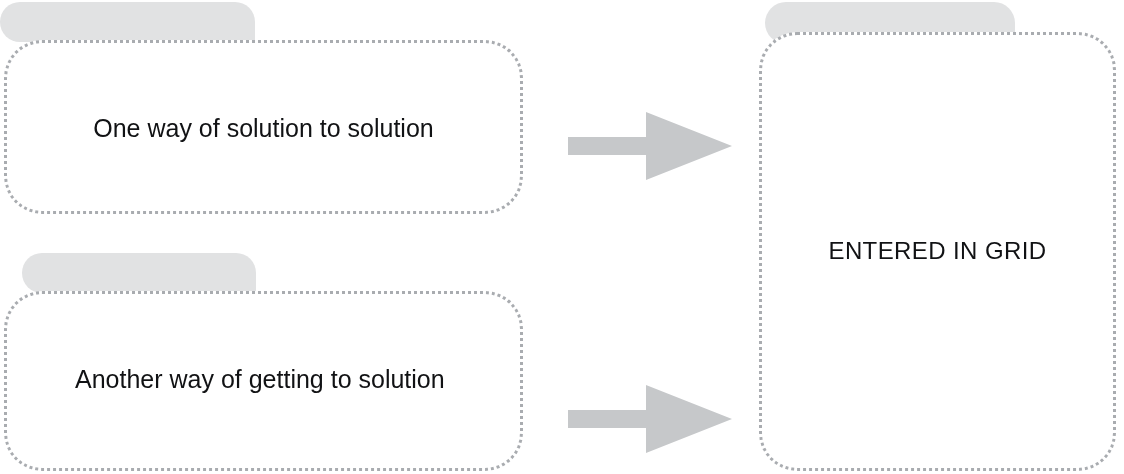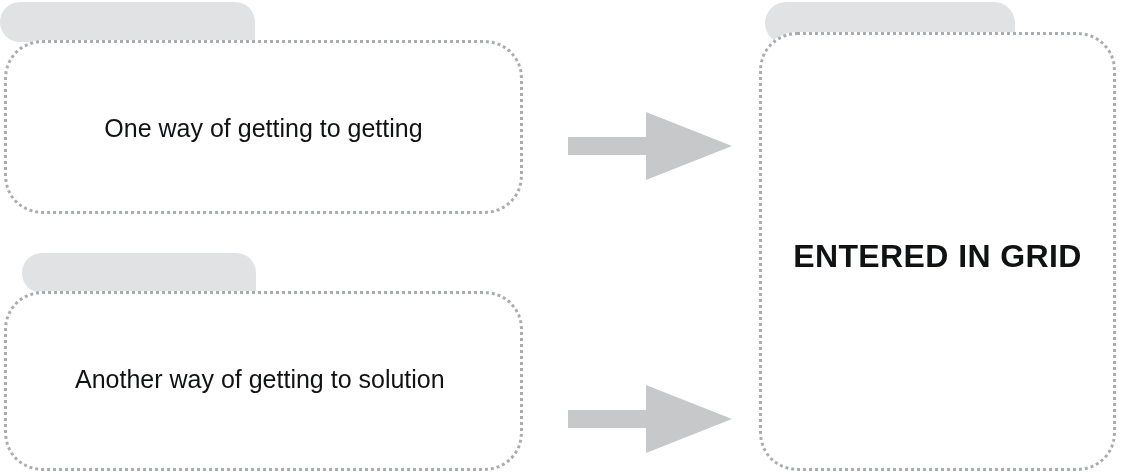--- a/index.html
+++ b/index.html
@@ -60,42 +60,41 @@
 
   .box-text {
     position: absolute;
     color: #111214;
     font-size: 25px;
     line-height: 1.2;
     white-space: nowrap;
     z-index: 3;
   }
   .box-text.solution-text {
-    font-size: 32px;
+    font-size: 24px;
     letter-spacing: 0.4px;
-    font-weight: bold;
   }
 
   
   .arrow {
     position: absolute;
     z-index: 2;
   }
   .arrow svg { display: block; }
 </style>
 </head>
 <body>
 
 <div class="canvas">
 
   <div class="node">
     <div class="tab" style="left:0px; top:2px; width:255px; height:40px;"></div>
     <div class="tab-label" style="left:44px; top:11px;">DEFINITION</div>
     <div class="box" style="left:4px; top:40px; width:519px; height:174px;"></div>
-    <div class="box-text" style="left:4px; top:113px; width:519px; text-align:center;">One way of getting to getting</div>
+    <div class="box-text" style="left:4px; top:113px; width:519px; text-align:center;">One way of solution to solution</div>
   </div>
 
   <div class="node">
     <div class="tab" style="left:22px; top:253px; width:234px; height:40px;"></div>
     <div class="tab-label" style="left:44px; top:261px;">WORDPLAY</div>
     <div class="box" style="left:4px; top:291px; width:519px; height:180px;"></div>
     <div class="box-text" style="left:42px; top:364px; text-align:left;margin-left:33px;">Another way of getting to solution</div>
   </div>
 
   <div class="node">

